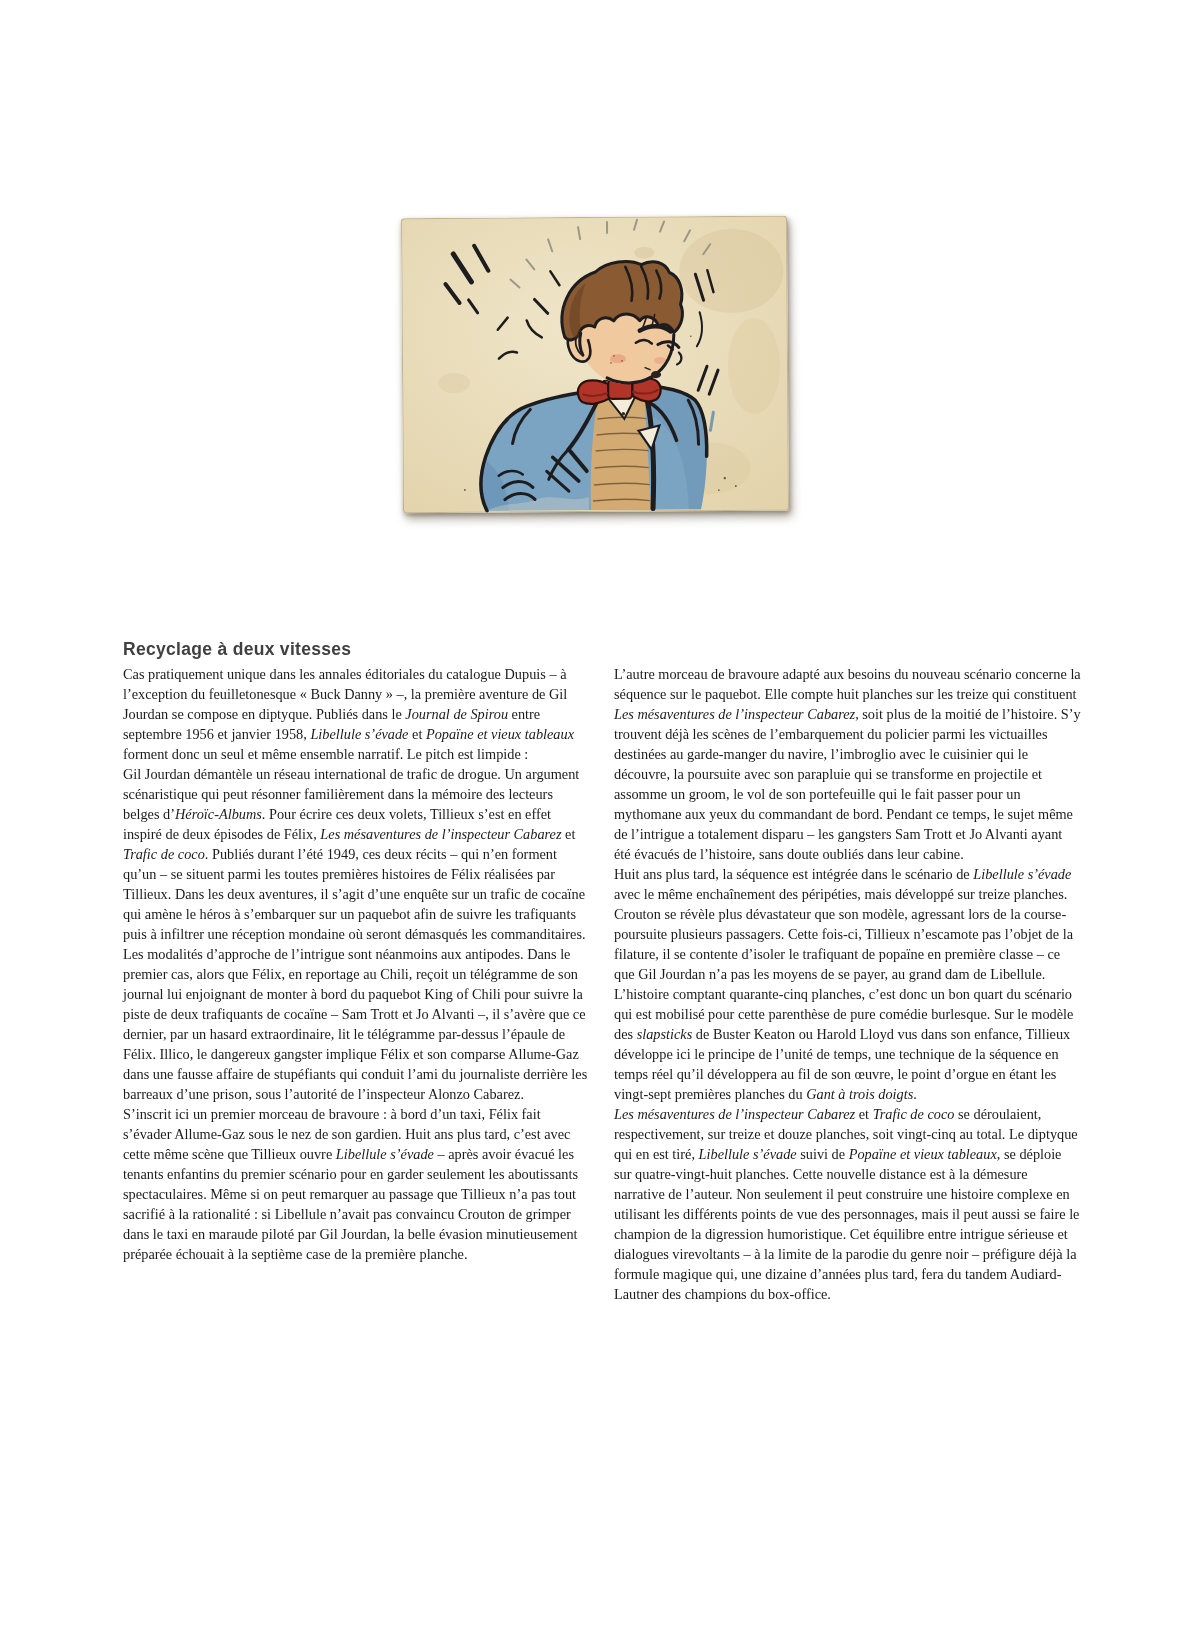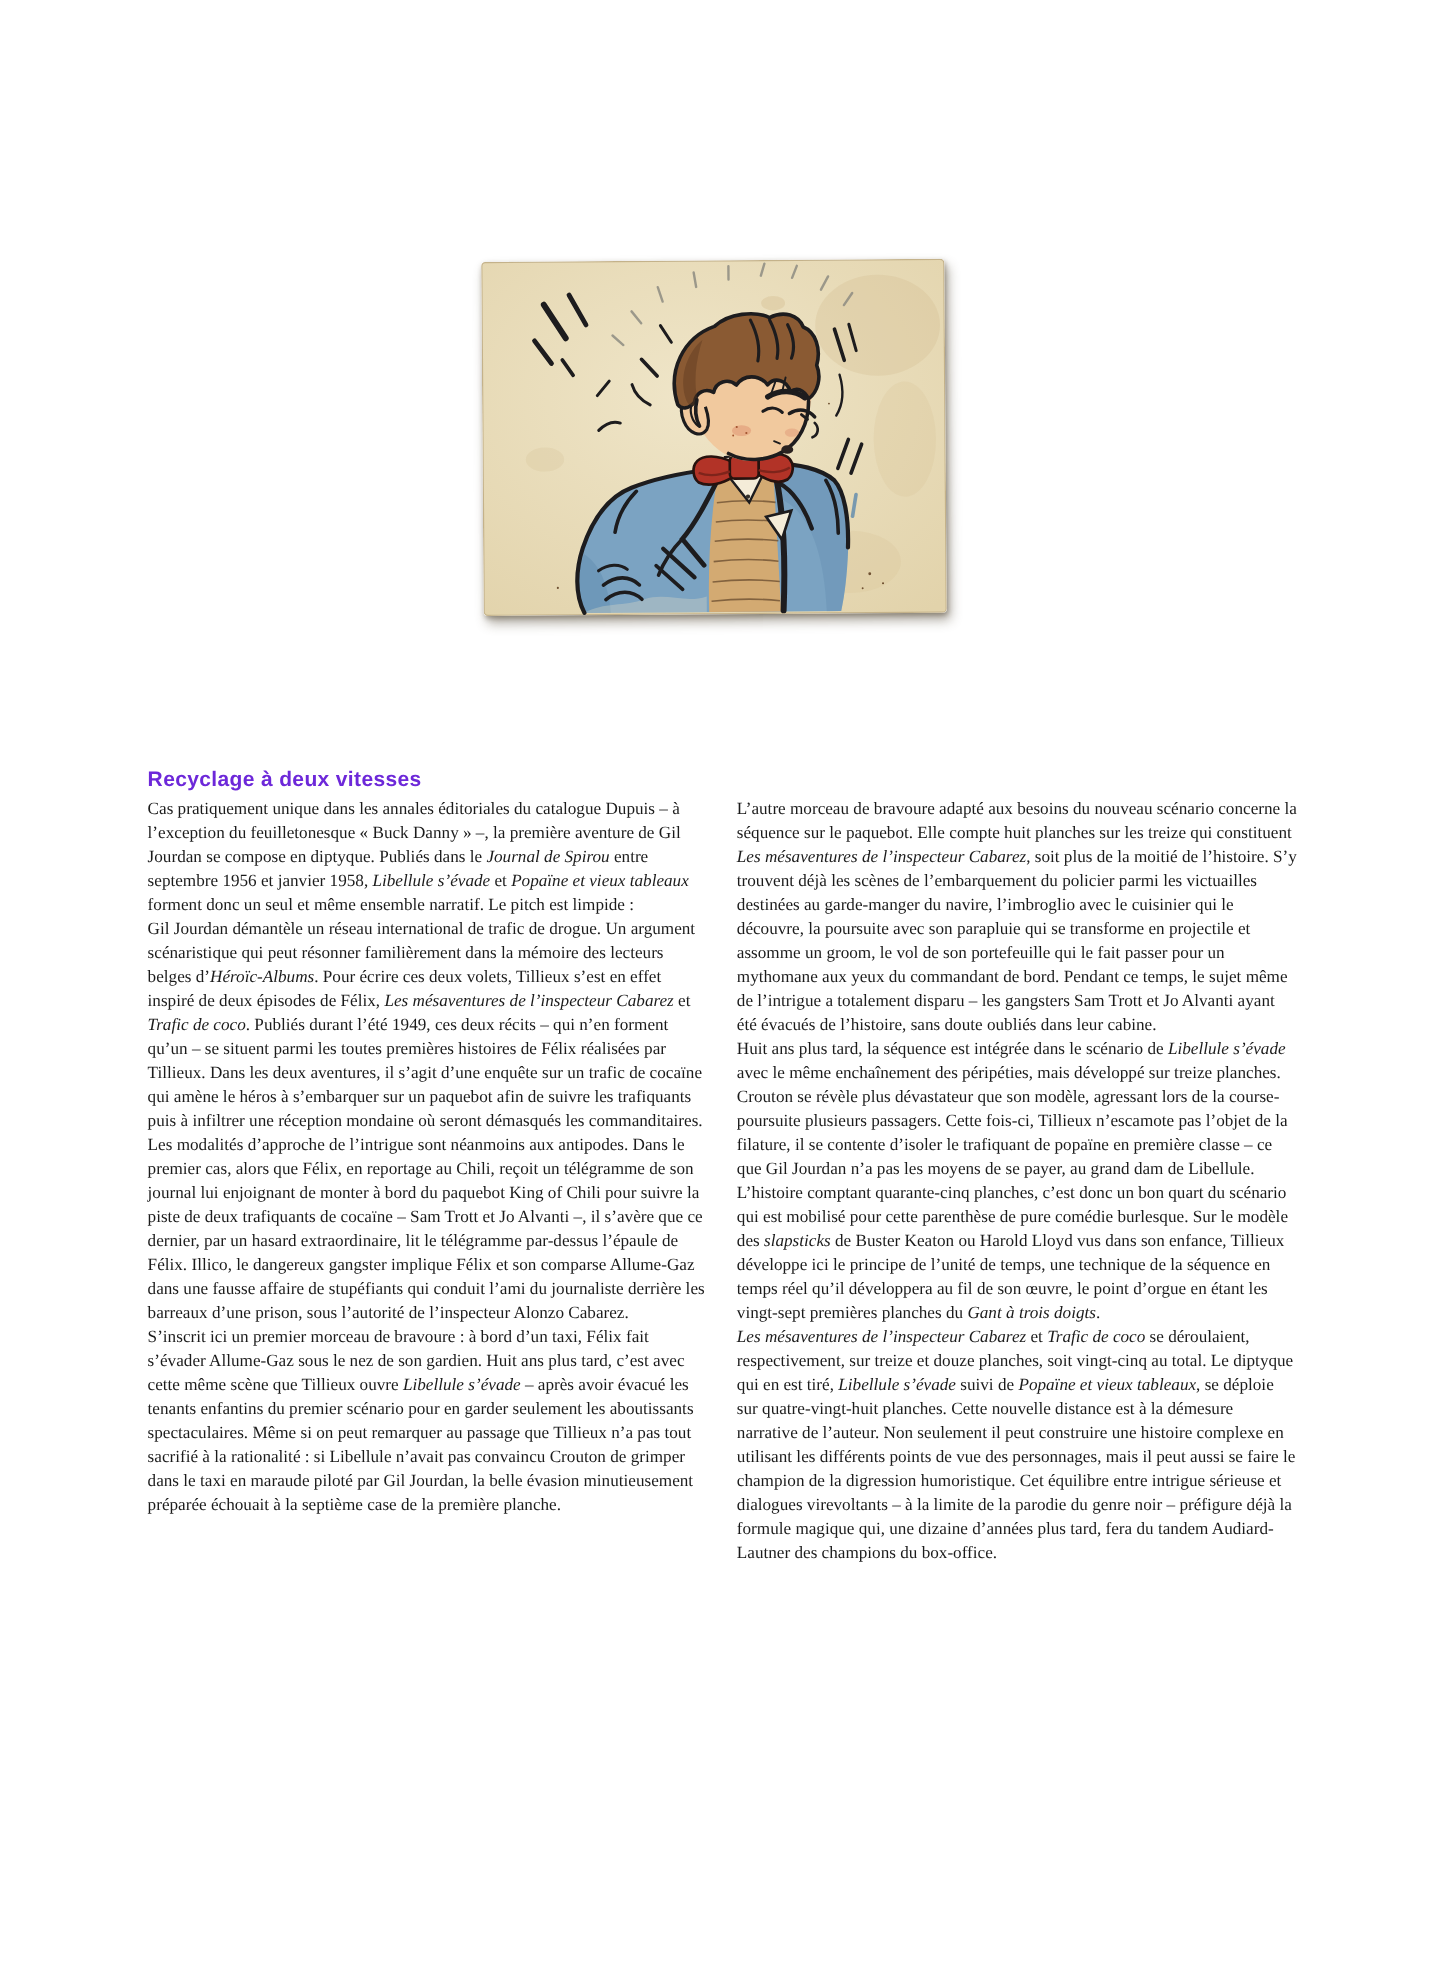--- a/index.html
+++ b/index.html
@@ -26,21 +26,21 @@
   
   .heading {
     position: absolute;
     left: 123px; top: 640px;
     margin: 0;
     font-family: "Liberation Sans", sans-serif;
     font-weight: 700;
     font-size: 17.5px;
     line-height: 19px;
     letter-spacing: .3px;
-    color: #6d28d9;
+    color: #404040;
   }
   .columns {
     position: absolute;
     left: 123px; top: 664px;
     display: flex;
     gap: 23px;
     color: #1b1b1b;
   }
   .col {
     width: 468px;

